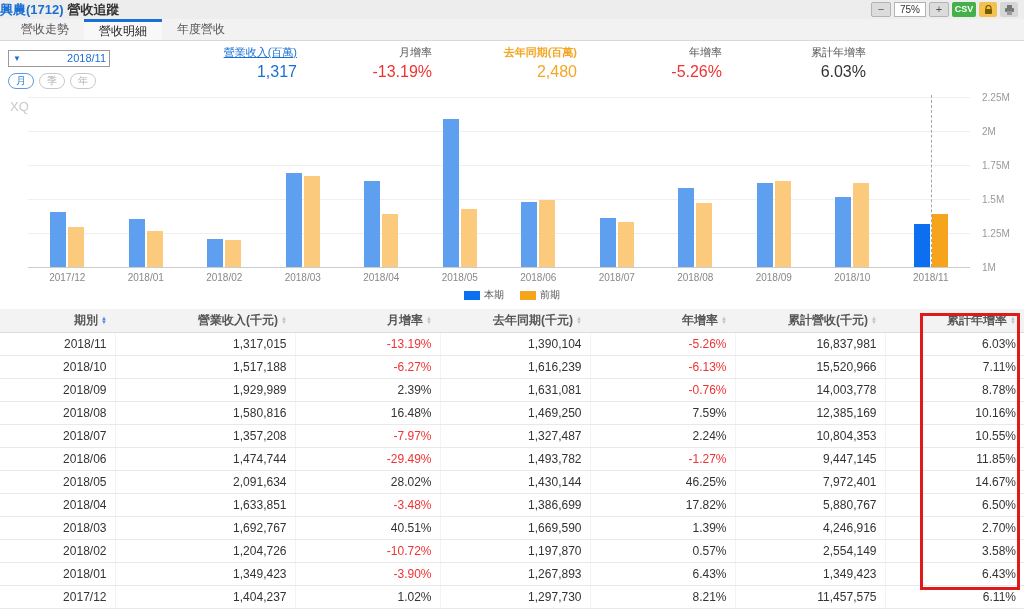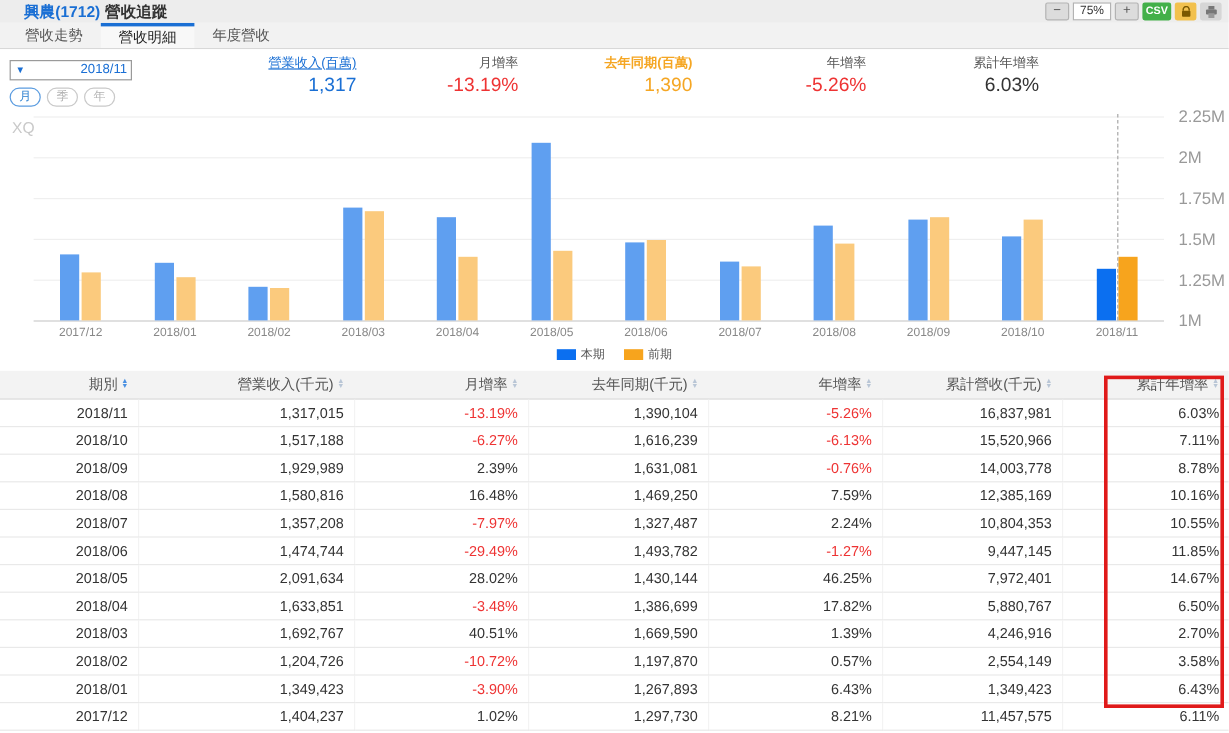--- a/index.html
+++ b/index.html
@@ -1,21 +1,21 @@
 <!DOCTYPE html>
 <html><head>
 <meta charset="utf-8">
 <style>
   html,body{margin:0;padding:0;}
   body{
     width:1024px;height:611px;overflow:hidden;background:#fff;
     font-family:"Liberation Sans",sans-serif;color:#333;
   }
   
-  .topbar{height:19px;background:#ededed;display:flex;align-items:center;padding:0 20px;position:relative;box-sizing:border-box;}
+  .topbar{height:19px;background:#ededed;display:flex;align-items:center;padding:0 0;position:relative;box-sizing:border-box;}
   .title{font-size:13px;font-weight:bold;white-space:nowrap;}
   .title .stock{color:#1a6fd4;}
   .title .rest{color:#333;margin-left:4px;}
   .win-controls{position:absolute;right:6px;top:2px;display:flex;gap:3px;align-items:center;}
   .wc-btn{width:20px;height:15px;box-sizing:border-box;border:1px solid #b3b3b3;background:#dcdcdc;
     color:#555;font-size:11px;line-height:12px;text-align:center;border-radius:2px;cursor:pointer;}
   .zoom-box{width:32px;height:15px;box-sizing:border-box;border:1px solid #b3b3b3;background:#fff;
     color:#333;font-size:10px;line-height:13px;text-align:center;}
   .csv-btn{width:24px;height:15px;background:#43b049;color:#fff;font-size:9px;font-weight:bold;
     line-height:15px;text-align:center;border-radius:2px;cursor:pointer;}
@@ -40,30 +40,30 @@
   .stat .val{font-size:16px;margin-top:3px;}
   
   .chart{height:210px;position:relative;background:#fff;}
   .watermark{position:absolute;left:10px;top:8px;font-size:13px;color:#c9c9c9;}
   #chart-plot{position:absolute;left:28px;right:54px;top:6px;height:170px;}
   .gridline{position:absolute;left:0;right:0;height:1px;background:#efefef;}
   .gridline.baseline{background:#ccc;}
   .bar{position:absolute;bottom:0;width:16px;}
   .dashline{position:absolute;top:-2px;bottom:0;width:0;border-left:1px dashed #a6a6a6;}
   #chart-ylabels{position:absolute;right:2px;top:6px;height:170px;width:48px;}
-  .ytick{position:absolute;left:8px;transform:translateY(-50%);font-size:14px;color:#999;text-align:right;}
+  .ytick{position:absolute;left:8px;transform:translateY(-50%);font-size:10px;color:#999;text-align:right;}
   #chart-xlabels{position:absolute;left:28px;right:54px;top:181px;height:12px;}
   .xtick{position:absolute;transform:translateX(-50%);font-size:10px;color:#888;white-space:nowrap;}
   #chart-legend{position:absolute;left:0;right:0;top:197px;display:flex;justify-content:center;gap:16px;}
   .legend-item{display:flex;align-items:center;font-size:10px;color:#555;cursor:pointer;}
   .legend-swatch{width:16px;height:9px;margin-right:4px;}
   
   .table-wrap{position:relative;margin-top:8px;}
   table{width:1024px;border-collapse:collapse;table-layout:fixed;font-size:12px;color:#333;}
-  th{background:#f3f3f3;font-weight:normal;color:#555;height:23px;border-bottom:1px solid #dcdcdc;
+  th{background:#f3f3f3;font-weight:bold;color:#555;height:23px;border-bottom:1px solid #dcdcdc;
     text-align:right;padding:0 8px 0 0;cursor:pointer;white-space:nowrap;}
   td{height:22px;text-align:right;padding:0 8px 0 0;border-bottom:1px solid #e9e9e9;border-right:1px solid #f3f3f3;white-space:nowrap;}
   td:last-child,th:last-child{border-right:none;}
   td.neg{color:#ee3333;}
   .sort{display:inline-flex;flex-direction:column;margin-left:3px;vertical-align:middle;position:relative;top:-1px;}
   .sort span{font-size:6px;line-height:4px;color:#b9c6d6;}
   .sort.active span{color:#4a90e2;}
   .red-box{position:absolute;left:920px;top:4px;width:100px;height:277px;border:3px solid #e01a1a;box-sizing:border-box;pointer-events:none;}
 </style>
 </head>
@@ -116,21 +116,21 @@
       <div class="stat" style="width: 121px;">
         <div class="lab" style="color: rgb(26, 111, 212); text-decoration: underline;">營業收入(百萬)</div>
         <div class="val" style="color: rgb(26, 111, 212); text-align: right;">1,317</div>
       </div>
       <div class="stat" style="width: 135px;">
         <div class="lab" style="color: rgb(85, 85, 85);">月增率</div>
         <div class="val" style="color: rgb(238, 51, 51);">-13.19%</div>
       </div>
       <div class="stat" style="width: 145px;">
         <div class="lab" style="color: rgb(245, 166, 35); font-weight: bold;">去年同期(百萬)</div>
-        <div class="val" style="color: rgb(245, 166, 35);">1,390</div>
+        <div class="val" style="color: rgb(245, 166, 35);">2,480</div>
       </div>
       <div class="stat" style="width: 145px;">
         <div class="lab" style="color: rgb(85, 85, 85);">年增率</div>
         <div class="val" style="color: rgb(238, 51, 51);">-5.26%</div>
       </div>
       <div class="stat" style="width: 144px;">
         <div class="lab" style="color: rgb(85, 85, 85);">累計年增率</div>
         <div class="val" style="color: rgb(51, 51, 51);">6.03%</div>
       </div>
     </div>

